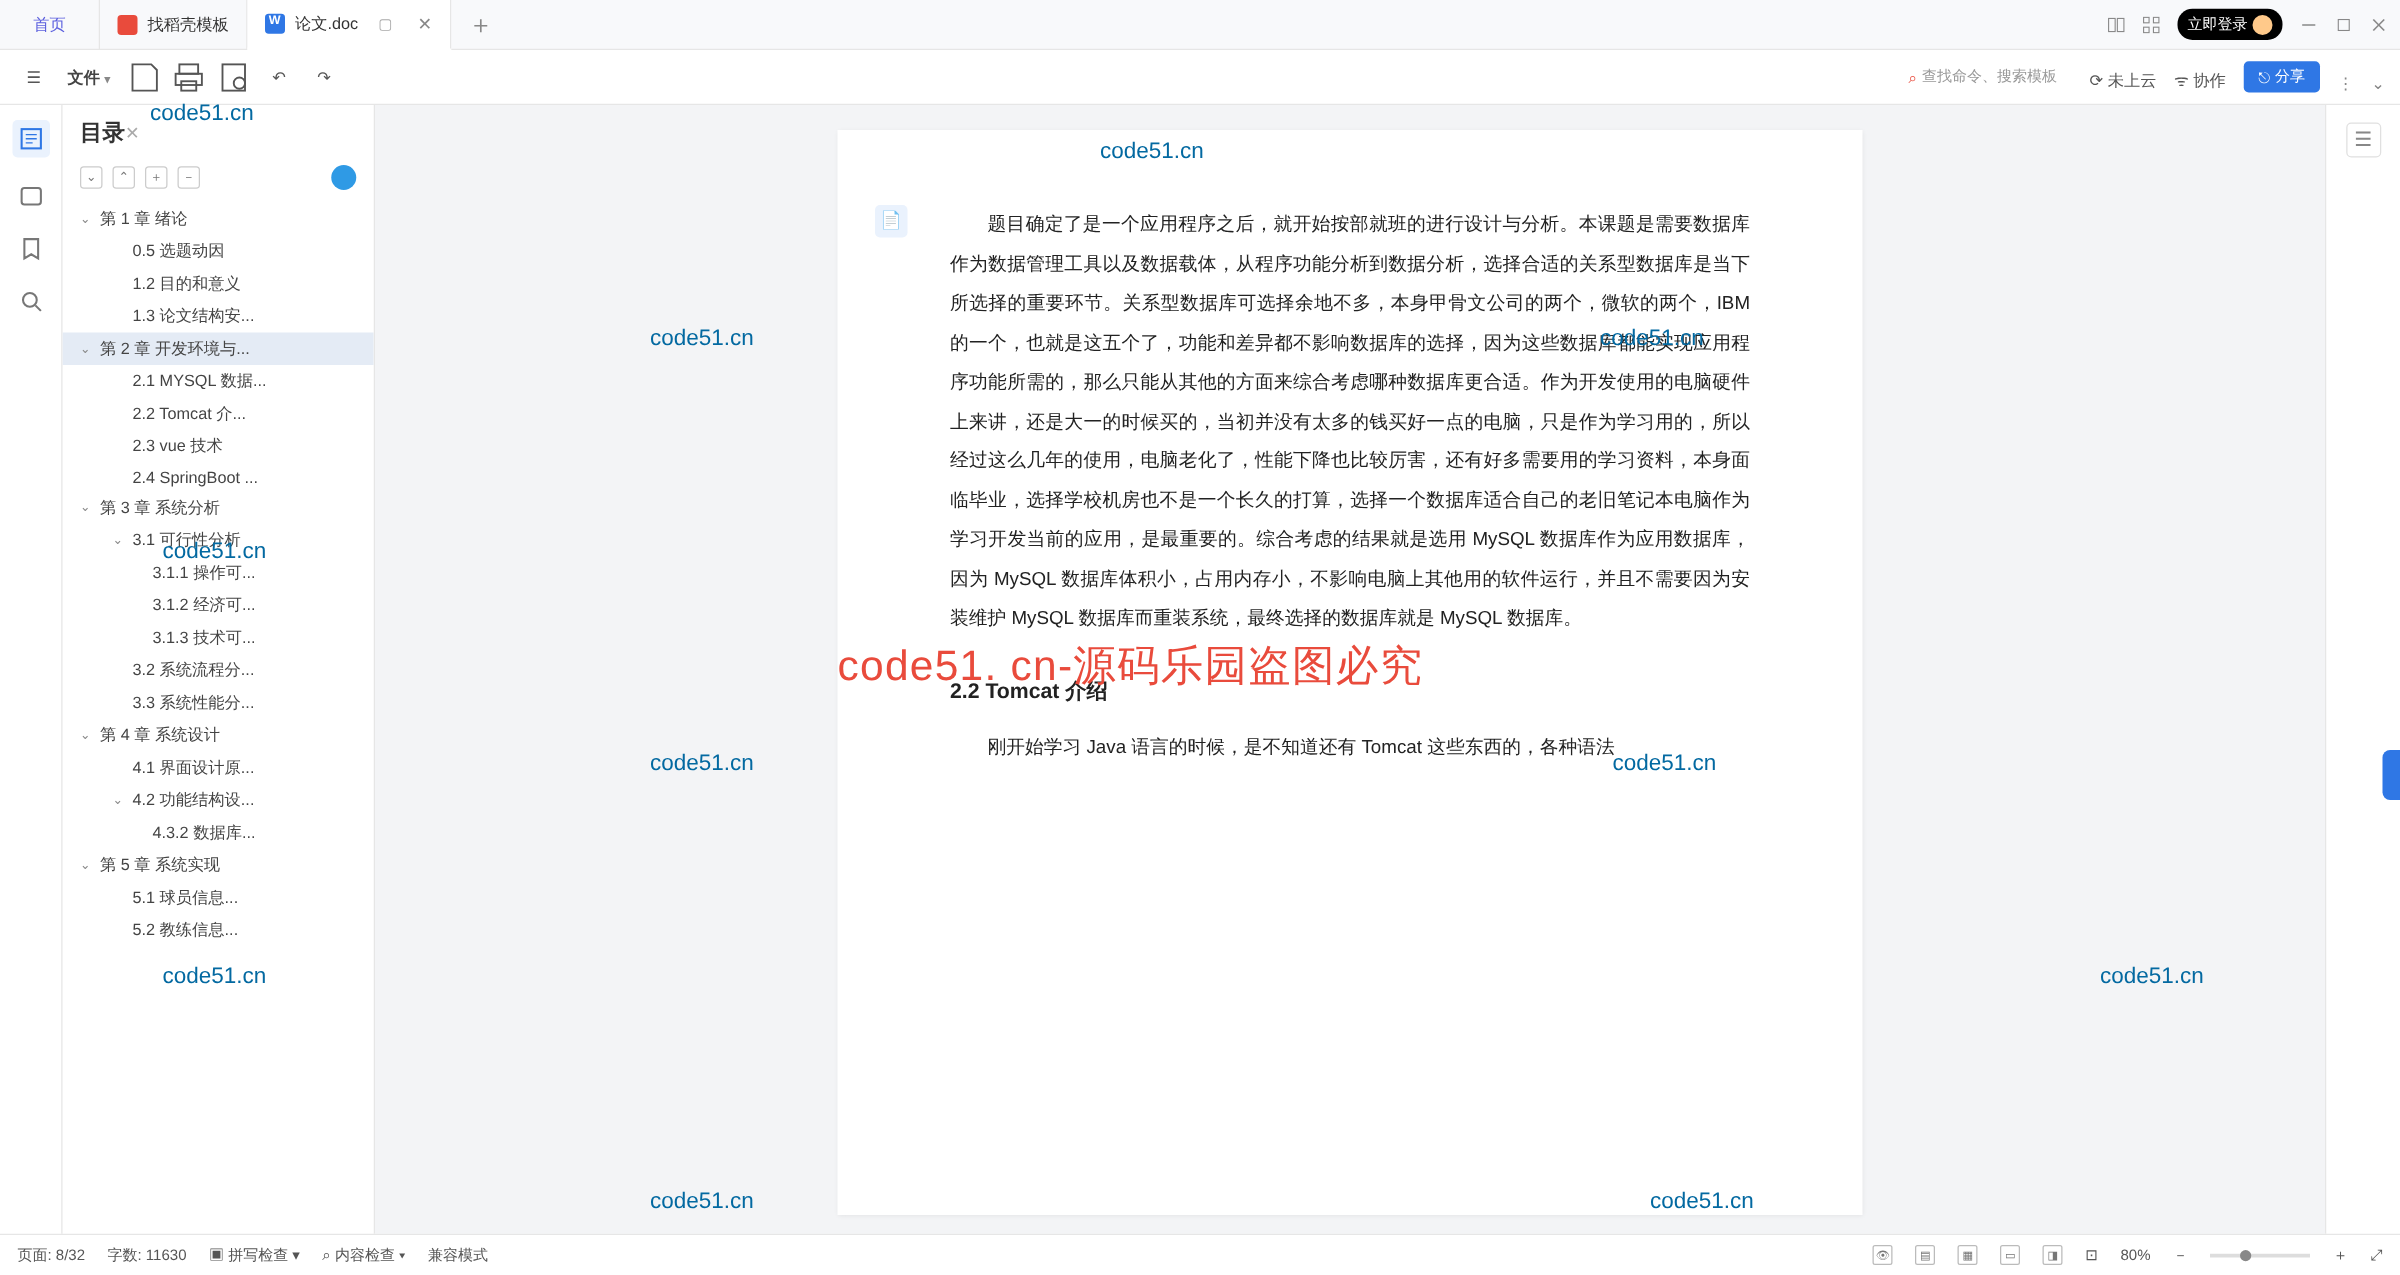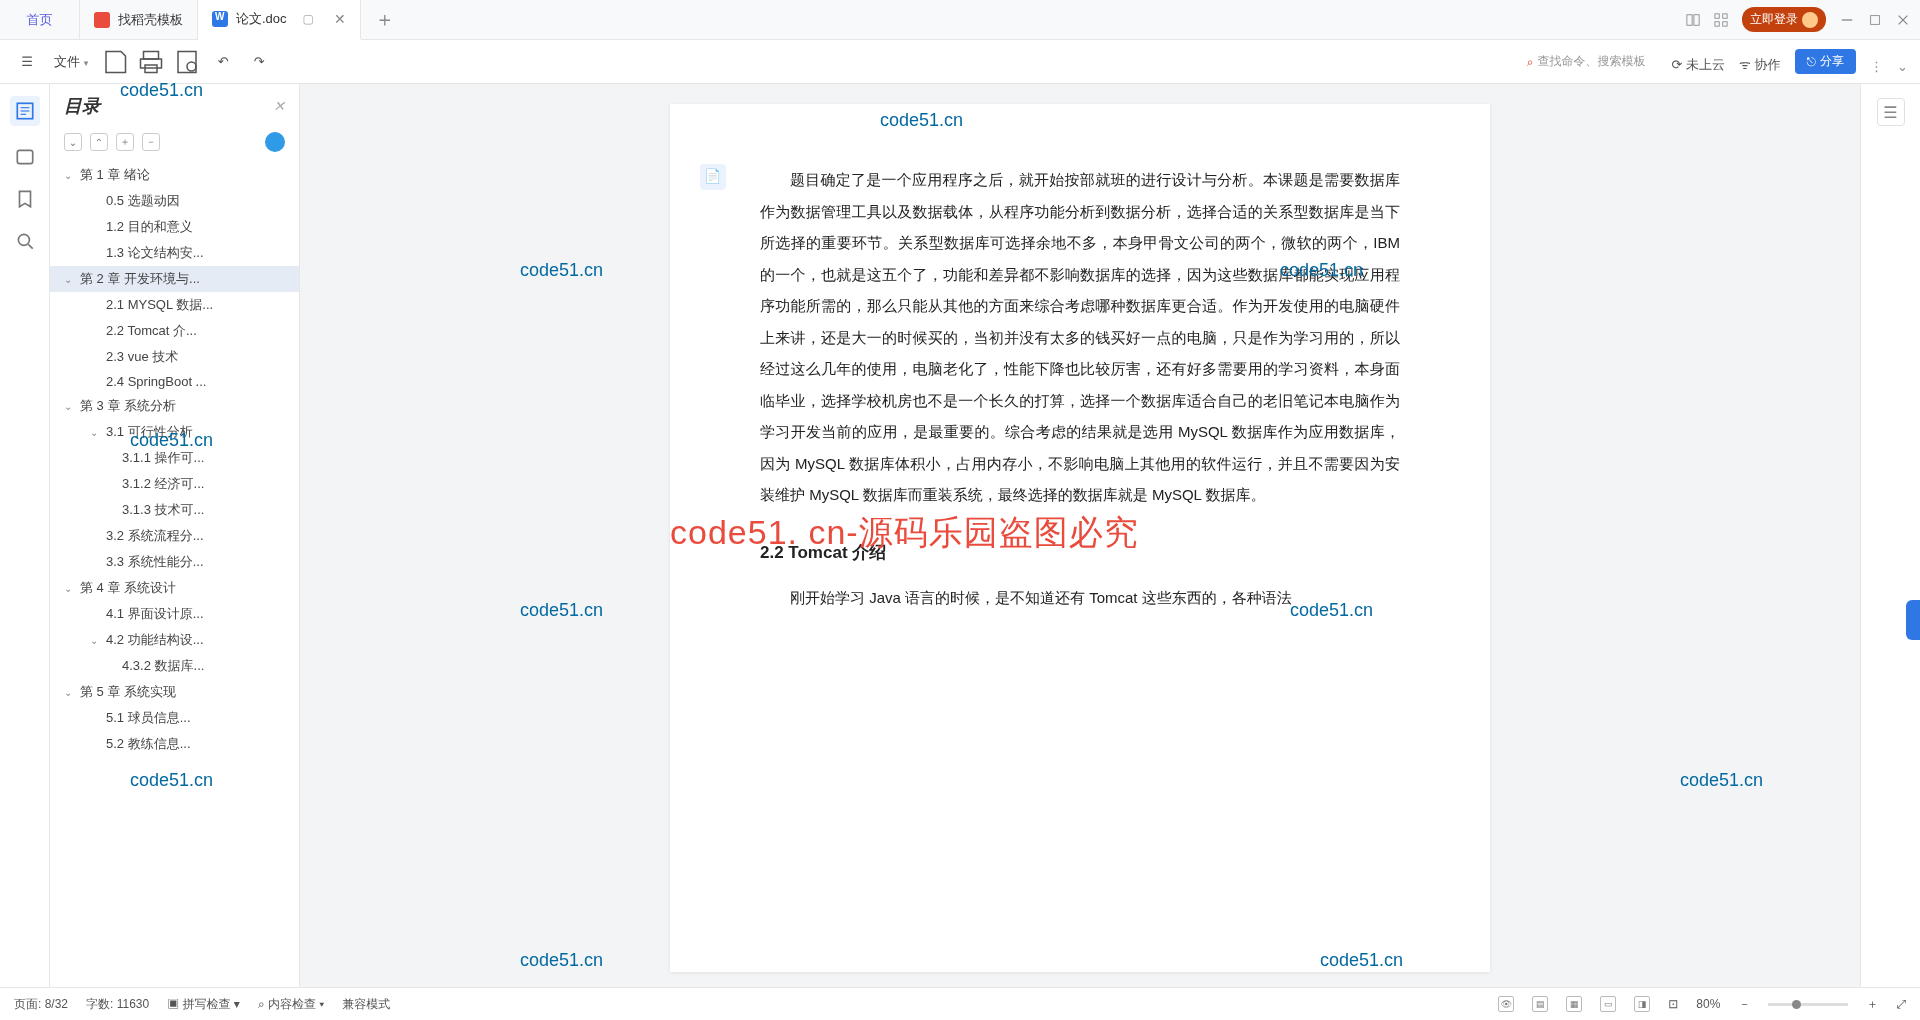--- a/index.html
+++ b/index.html
@@ -10,40 +10,40 @@
 .tab.active { background:#fff; border-bottom:2px solid #fff; }
 .tab-ico { width:16px; height:16px; display:inline-block; }
 .ico-dk { background:#e94b3c; border-radius:3px; }
 .ico-wps { background:#2f77e5; border-radius:3px; position:relative; }
 .ico-wps:after { content:"W"; color:#fff; font-size:10px; font-weight:bold; position:absolute; left:3px; top:0; }
 .tab .close { color:#888; font-size:14px; margin-left:12px; }
 .tab .sq { color:#aaa; font-size:12px; margin-left:8px; }
 .tab.plus { border:none; font-size:20px; color:#888; }
 .titlebar-spacer { flex:1; }
 .win-ctrl { display:flex; align-items:center; gap:14px; padding-right:10px; }
-.login-btn { background:#c2410c; color:#fff; font-size:12px; padding:4px 8px; border-radius:12px; display:flex; align-items:center; gap:4px; }
+.login-btn { background:#000000; color:#fff; font-size:12px; padding:4px 8px; border-radius:12px; display:flex; align-items:center; gap:4px; }
 .login-btn .ava { width:16px; height:16px; background:#ffc98a; border-radius:50%; }
 .wc { width:14px; height:14px; display:inline-block; }
 .ribbon { height:44px; display:flex; align-items:center; gap:6px; padding:0 12px; border-bottom:1px solid #e6e6e6; font-size:13px; }
 .rb-ico { width:30px; height:30px; display:flex; align-items:center; justify-content:center; color:#555; border-radius:4px; cursor:pointer; }
-.menu-label { padding:2px 6px; color:#444; cursor:pointer; }
+.menu-label { padding:2px 6px; color:#444; cursor:pointer;font-weight:bold; }
 .rb-tabs { display:flex; gap:16px; margin-left:10px; }
 .rb-tab { padding:4px 10px; color:#333; cursor:pointer; border-radius:12px; }
 .rb-tab.active { background:#2f77e5; color:#fff; }
 .rb-spacer { flex:1; }
 .search { display:flex; align-items:center; gap:4px; color:#999; font-size:12px; }
 .search .mag { color:#e94b3c; }
 .rb-right { display:flex; align-items:flex-end; gap:14px; margin-left:20px; color:#555; }
 .share-btn { background:#2f77e5; color:#fff; padding:4px 12px; border-radius:4px; font-size:12px; display:flex; align-items:center; gap:4px; }
 .main { display:flex; height:calc(100% - 40px - 44px - 28px); }
 .vbar { width:50px; border-right:1px solid #e6e6e6; display:flex; flex-direction:column; align-items:center; padding-top:12px; gap:20px; }
 .vbar-ico { width:22px; height:22px; color:#777; cursor:pointer; }
 .vbar-ico.active { color:#2f77e5; background:#eaf2fd; padding:4px; border-radius:4px; width:30px; height:30px; display:flex; align-items:center; justify-content:center; }
 .outline { width:250px; border-right:1px solid #e6e6e6; display:flex; flex-direction:column; }
-.ol-head { display:flex; align-items:center; justify-content:space-between; padding:10px 14px;font-style:italic; }
+.ol-head { display:flex; align-items:center; padding:10px 14px; }
 .ol-title { font-size:18px; font-weight:600; color:#333; }
 .ol-close { color:#aaa; font-size:14px; cursor:pointer; }
 .ol-tools { display:flex; align-items:center; gap:8px; padding:4px 14px 10px; }
 .ol-tool { width:18px; height:18px; border:1px solid #ccc; border-radius:3px; display:flex; align-items:center; justify-content:center; font-size:10px; color:#777; cursor:pointer; }
 .ol-tools-spacer { flex:1; }
 .ol-ai { width:20px; height:20px; background:#2f9ae5; border-radius:50%; }
 .ol-tree { flex:1; overflow-y:auto; font-size:13px; color:#444; }
 .ol-item { display:flex; align-items:center; padding:4px 6px 4px 10px; cursor:pointer; white-space:nowrap; overflow:hidden; text-overflow:ellipsis; }
 .ol-item.sel { background:#e4ebf5; }
 .ol-chev { width:14px; color:#888; font-size:10px; margin-right:2px; }

